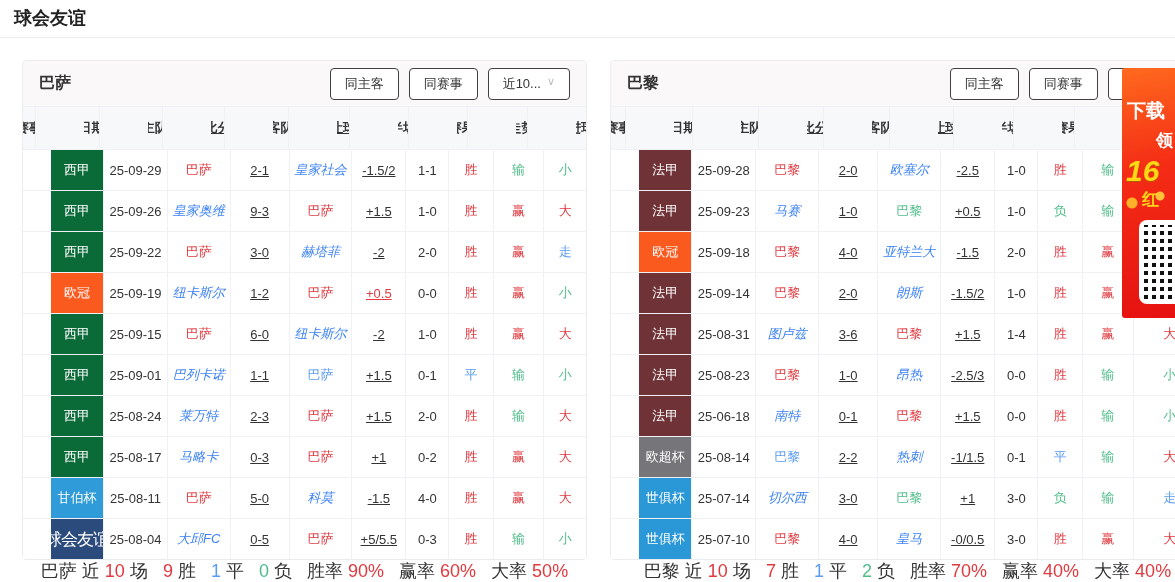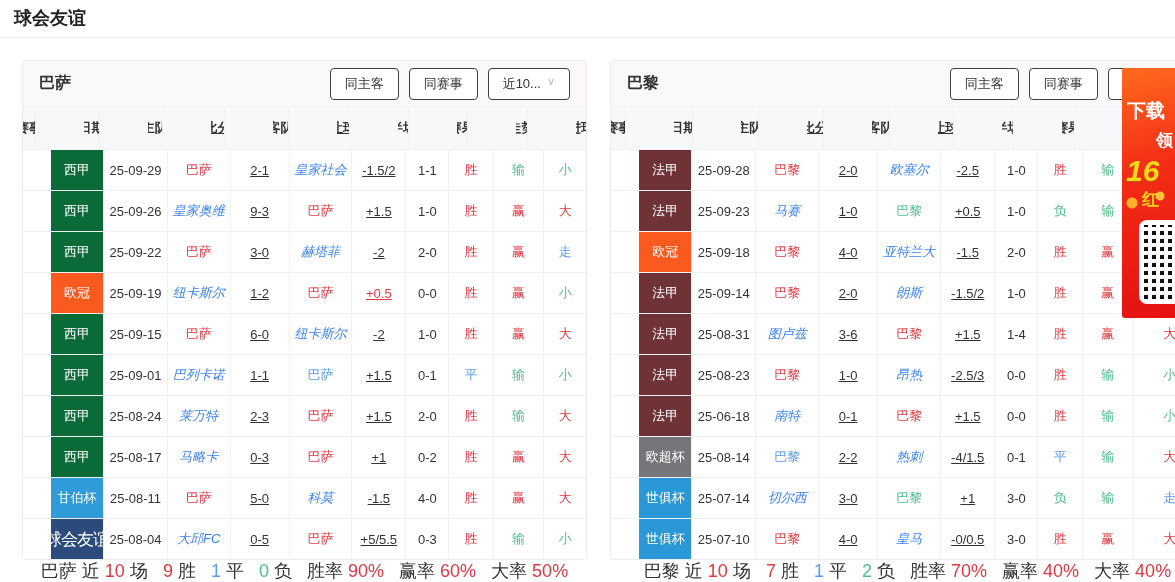--- a/index.html
+++ b/index.html
@@ -319,21 +319,21 @@
         <div class="cell c7 red">胜</div>
         <div class="cell c8 green">输</div>
         <div class="cell c9 green">小</div>
       </div>
       <div class="trow">
         <div class="cell c0 badge" style="background: rgb(118, 118, 122);">欧超杯</div>
         <div class="cell c1">25-08-14</div>
         <div class="cell c2 blue">巴黎</div>
         <div class="cell c3 link">2-2</div>
         <div class="cell c4 dark">热刺</div>
-        <div class="cell c5 link ">-4/1.5</div>
+        <div class="cell c5 link ">-1/1.5</div>
         <div class="cell c6">0-1</div>
         <div class="cell c7 blue">平</div>
         <div class="cell c8 green">输</div>
         <div class="cell c9 red">大</div>
       </div>
       <div class="trow">
         <div class="cell c0 badge" style="background: rgb(42, 151, 214);">世俱杯</div>
         <div class="cell c1">25-07-14</div>
         <div class="cell c2 dark">切尔西</div>
         <div class="cell c3 link">3-0</div>

